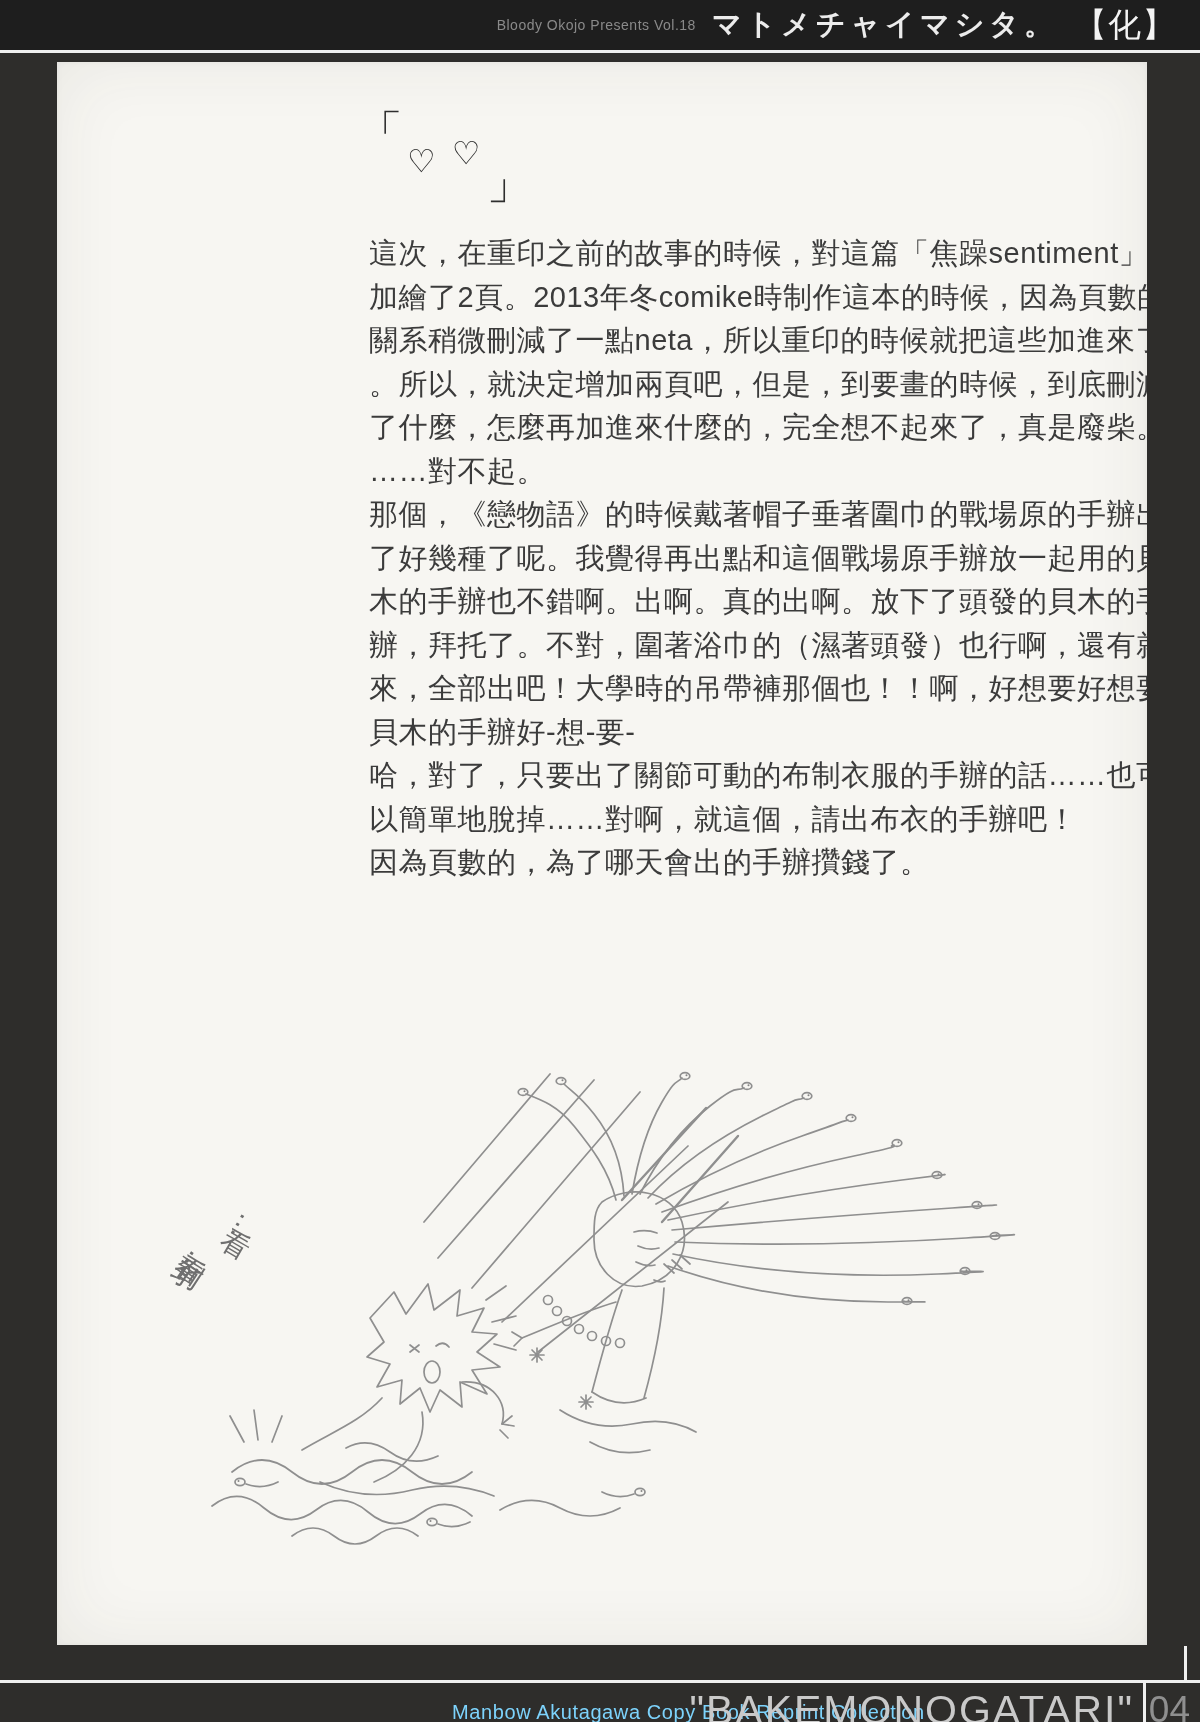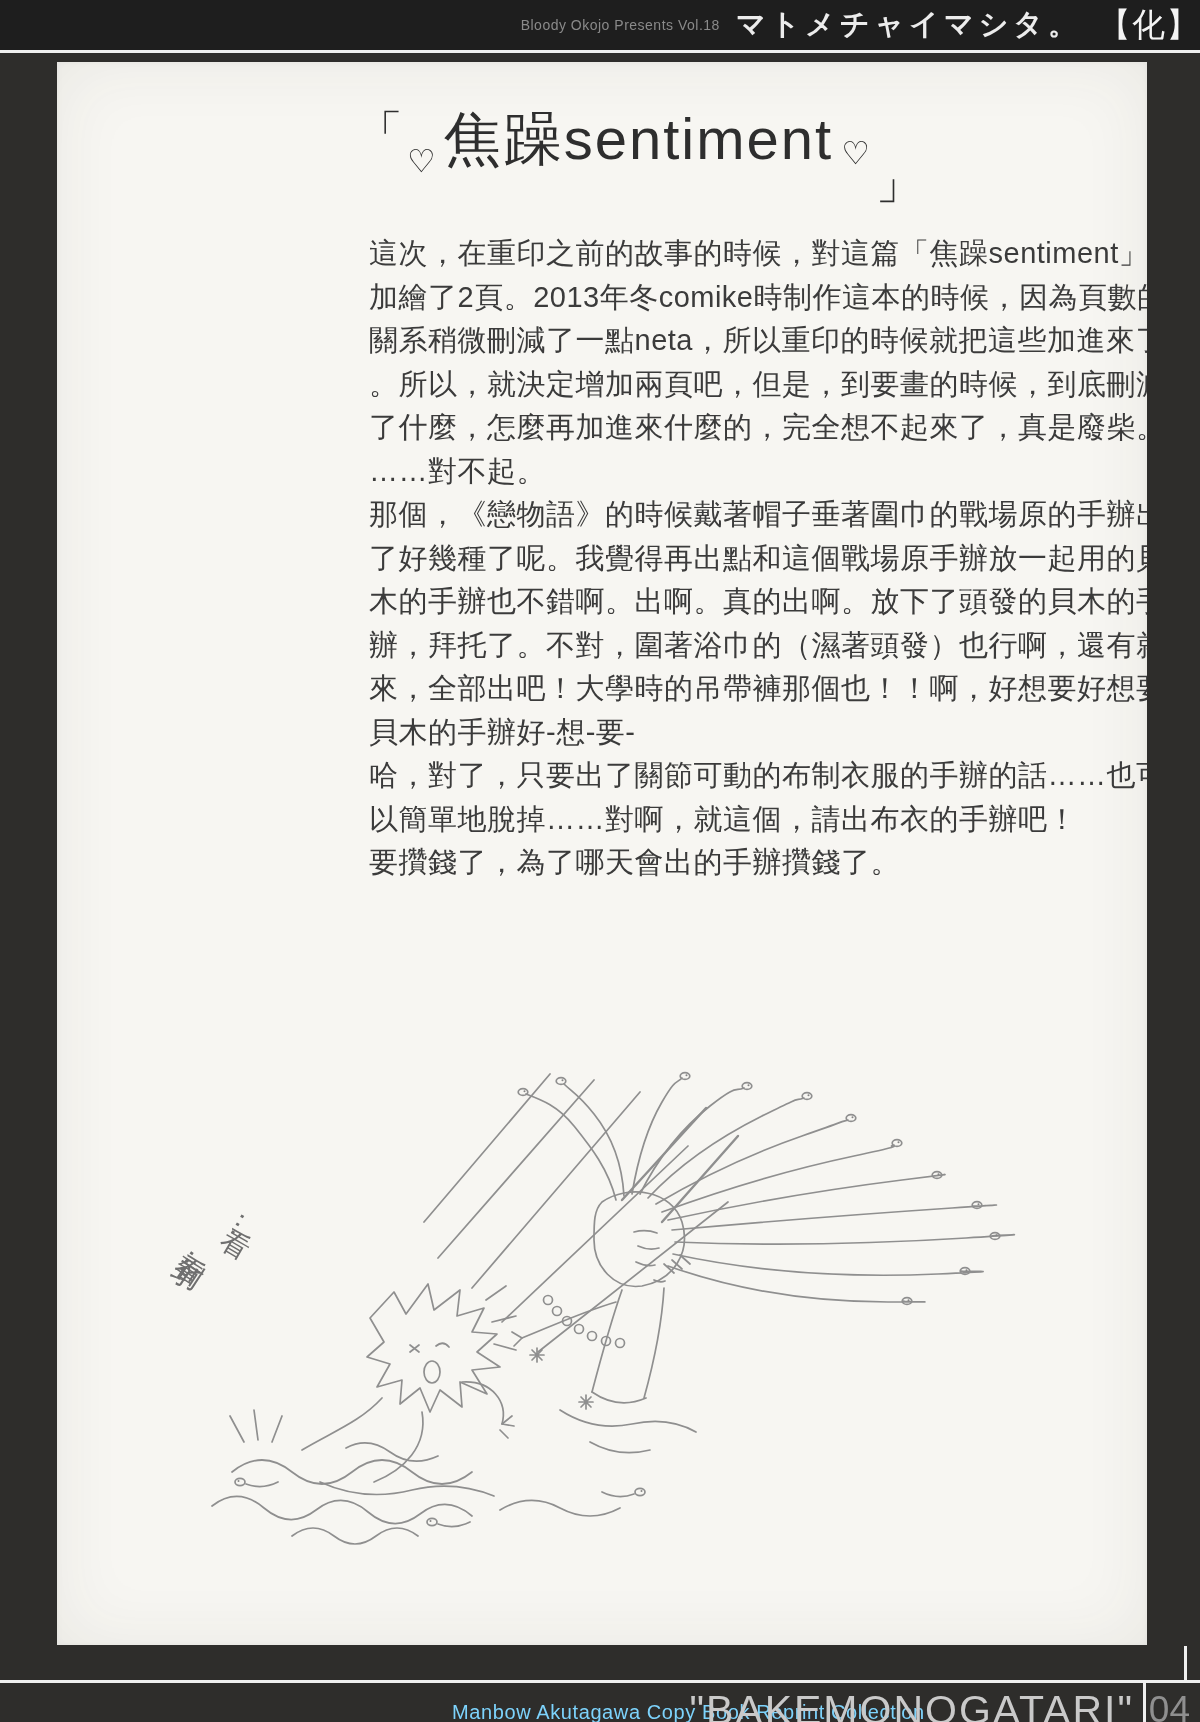--- a/index.html
+++ b/index.html
@@ -7,21 +7,21 @@
   .stage{
     position:relative; width:1200px; height:1722px; overflow:hidden;
     background:#2e2d2b;
     font-family:"Liberation Sans","DejaVu Sans",sans-serif;
   }
   
   .topbar{
     position:absolute; top:0; left:0; width:1200px; height:50px;
     background:#1e1e1e;
     display:flex; align-items:center; justify-content:flex-end;
-    gap:16px; padding-right:0;
+    gap:16px; padding-right:24px;
   }
   .presents{ color:#8a8a8a; font-size:14px; letter-spacing:.5px; }
   .series-title{ color:#ececec; font-size:29px; letter-spacing:5px; font-weight:700; }
   .volume-mark{ color:#f4f4f4; font-size:33px; font-weight:500; letter-spacing:1px; }
   .hline{ position:absolute; left:0; width:1200px; height:3px; background:#efefef; }
   .hline.top{ top:50px; }
   .hline.bottom{ top:1680px; }
   .vline{ position:absolute; width:3px; background:#efefef; }
   .vline.vtop{ left:1184px; top:1646px; height:34px; }
   .vline.vbottom{ left:1143px; top:1683px; height:39px; }
@@ -85,41 +85,40 @@
     <span class="series-title">マトメチャイマシタ。</span>
     <span class="volume-mark">【化】</span>
   </div>
   <div class="hline top"></div>
 
   <div class="paper">
 
     <div class="title">
       <span class="br-open">「</span>
       <span class="heart l">♡</span>
-      <span class="title-text">焦躁sentiment</span>
       <span class="heart r">♡</span>
       <span class="br-close">」</span>
     </div>
 
     <div class="bodytext">
       <div>這次，在重印之前的故事的時候，對這篇「焦躁sentiment」</div>
       <div>加繪了2頁。2013年冬comike時制作這本的時候，因為頁數的</div>
       <div>關系稍微刪減了一點neta，所以重印的時候就把這些加進來了</div>
       <div>。所以，就決定增加兩頁吧，但是，到要畫的時候，到底刪減</div>
       <div>了什麼，怎麼再加進來什麼的，完全想不起來了，真是廢柴。</div>
       <div>……對不起。</div>
       <div>那個，《戀物語》的時候戴著帽子垂著圍巾的戰場原的手辦出</div>
       <div>了好幾種了呢。我覺得再出點和這個戰場原手辦放一起用的貝</div>
       <div>木的手辦也不錯啊。出啊。真的出啊。放下了頭發的貝木的手</div>
       <div>辦，拜托了。不對，圍著浴巾的（濕著頭發）也行啊，還有就</div>
       <div>來，全部出吧！大學時的吊帶褲那個也！！啊，好想要好想要</div>
       <div>貝木的手辦好-想-要-</div>
       <div>哈，對了，只要出了關節可動的布制衣服的手辦的話……也可</div>
       <div>以簡單地脫掉……對啊，就這個，請出布衣的手辦吧！</div>
-      <div>要攢錢了，為了哪天會出的手辦攢錢了。</div>
+      <div>因為頁數的，為了哪天會出的手辦攢錢了。</div>
     </div>
 
     <div class="caption c1">看…</div>
     <div class="caption c2">看到了…</div>
 
     <svg class="sketch" viewBox="0 0 910 510" xmlns="http://www.w3.org/2000/svg">
       <g stroke="#8f8f8f" fill="none" stroke-width="1.7" stroke-linecap="round" stroke-linejoin="round">
 
         <path d="M470,42 L302,238"></path>
         <path d="M518,96 L332,272"></path>

